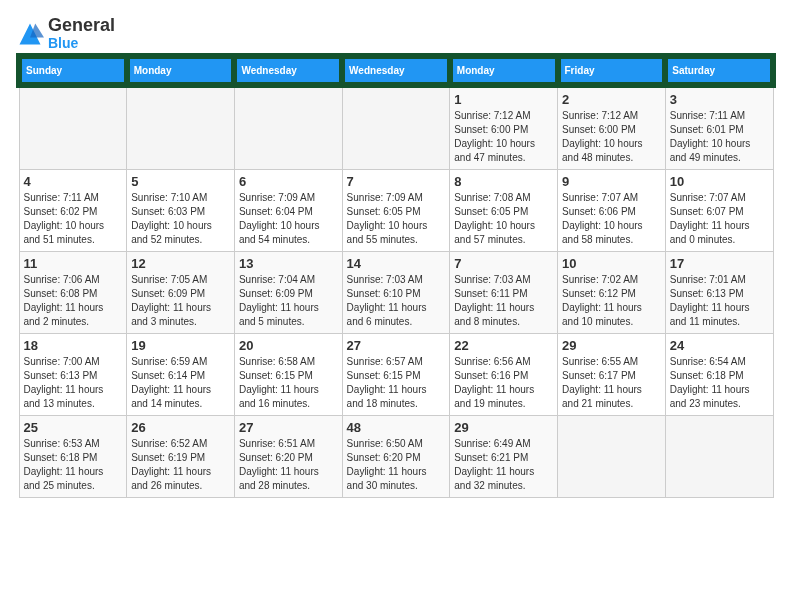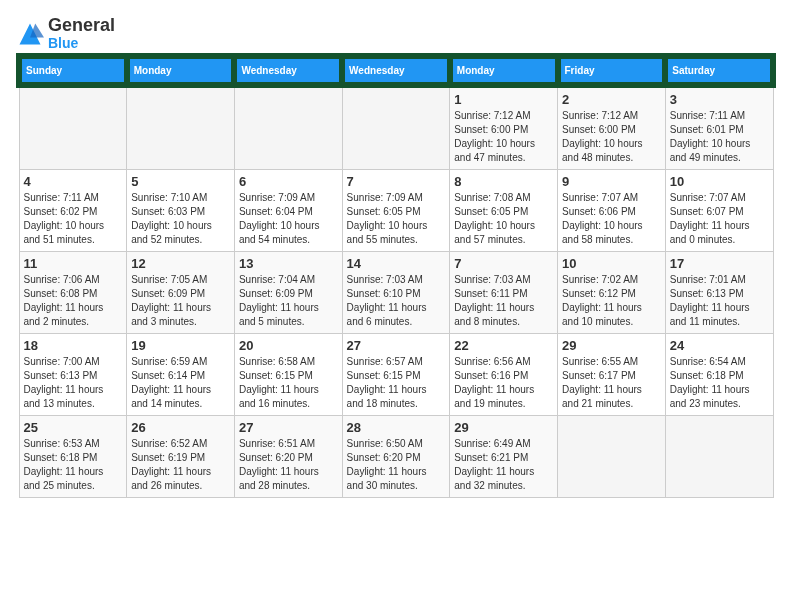--- a/index.html
+++ b/index.html
@@ -238,21 +238,21 @@
         </td>
         <td>
           <span class="day-number">26</span>
           <div class="day-info">Sunrise: 6:52 AM<br>Sunset: 6:19 PM<br>Daylight: 11 hours<br>and 26 minutes.</div>
         </td>
         <td>
           <span class="day-number">27</span>
           <div class="day-info">Sunrise: 6:51 AM<br>Sunset: 6:20 PM<br>Daylight: 11 hours<br>and 28 minutes.</div>
         </td>
         <td>
-          <span class="day-number">28</span>
+          <span class="day-number">48</span>
           <div class="day-info">Sunrise: 6:50 AM<br>Sunset: 6:20 PM<br>Daylight: 11 hours<br>and 30 minutes.</div>
         </td>
         <td>
           <span class="day-number">29</span>
           <div class="day-info">Sunrise: 6:49 AM<br>Sunset: 6:21 PM<br>Daylight: 11 hours<br>and 32 minutes.</div>
         </td>
         <td class="empty-cell"></td>
         <td class="empty-cell"></td>
       </tr>
     </tbody>

